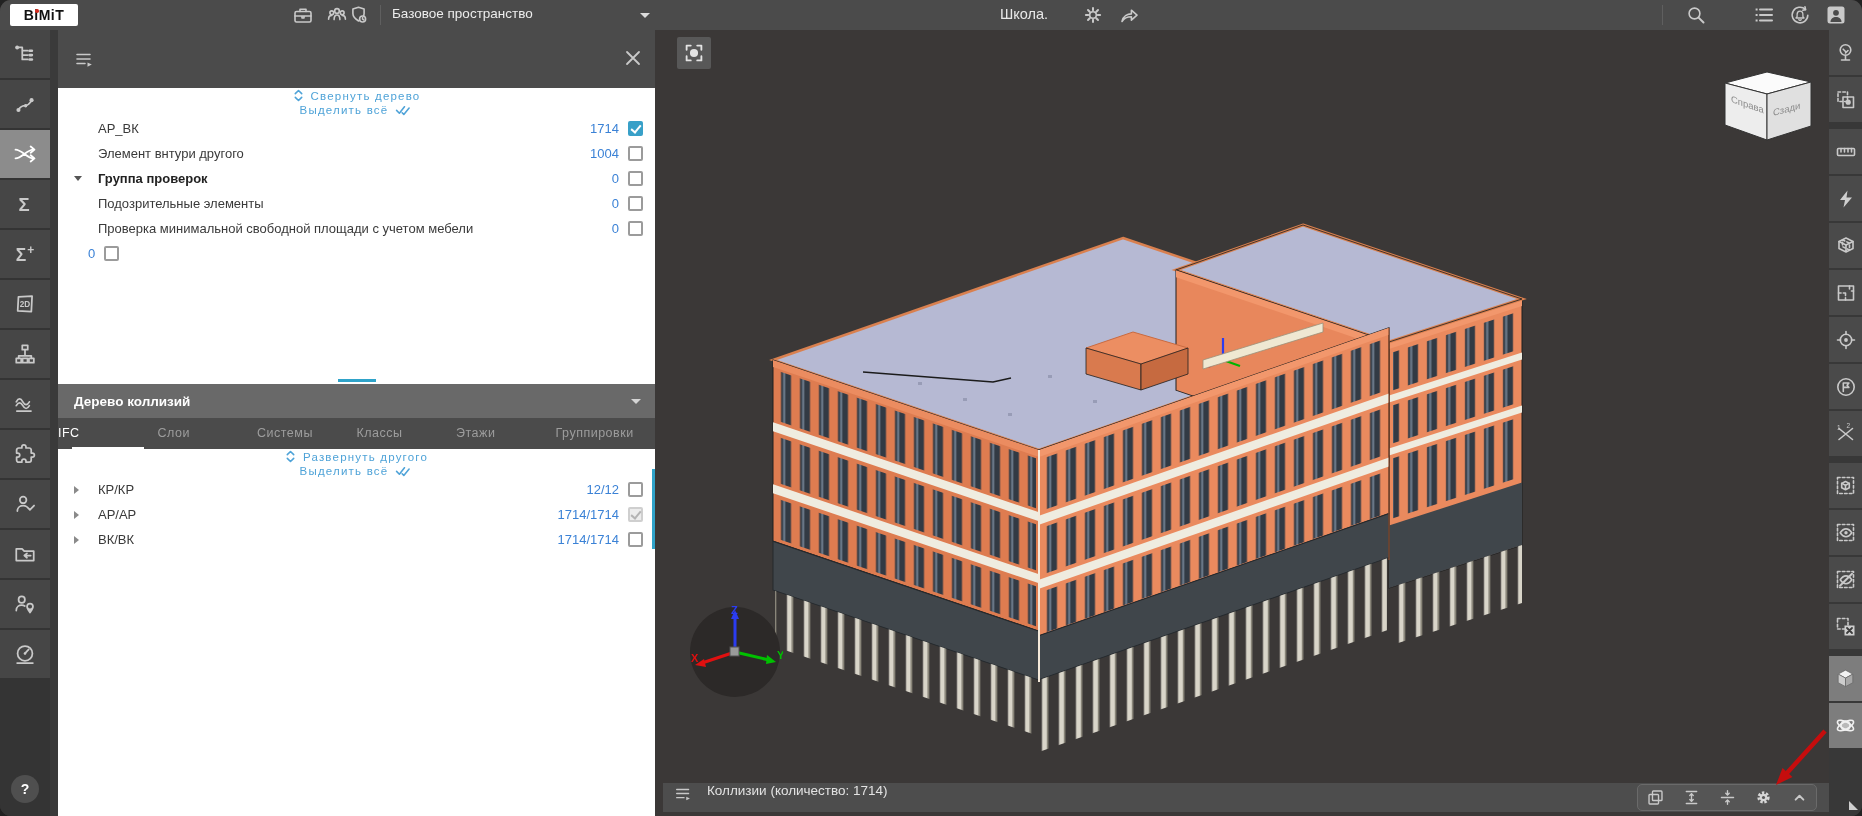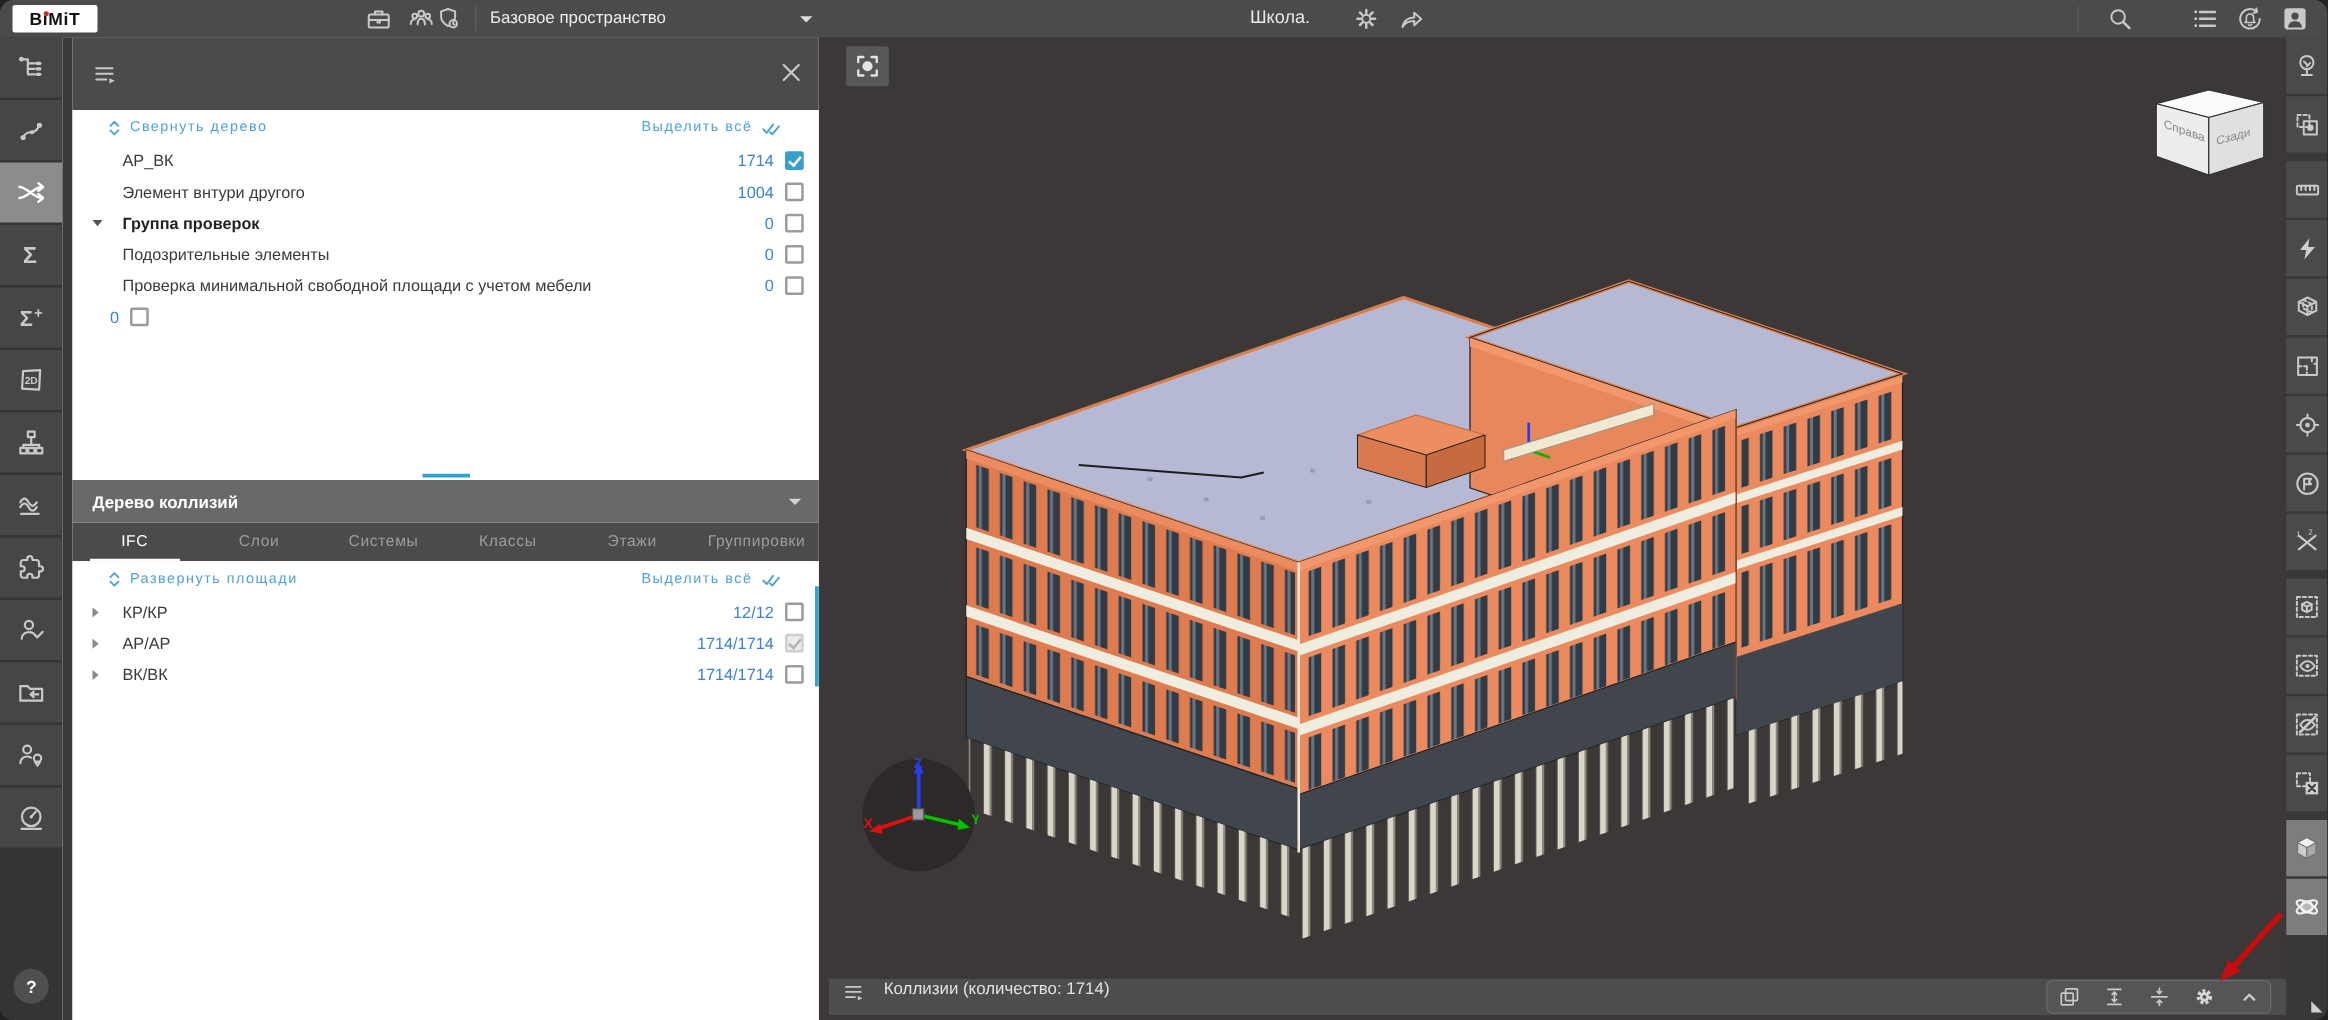--- a/index.html
+++ b/index.html
@@ -31,25 +31,25 @@
   .panel{position:absolute;left:50px;top:30px;bottom:0;width:605px;background:#fff;display:flex;flex-direction:column;border-left:8px solid #3a3a3a;}
   .p-head{height:58px;background:#4b4b4b;position:relative;flex:none;}
   .p-tabs{position:absolute;left:58px;top:0;height:58px;display:flex;gap:32px;align-items:center;}
   .p-tab{font-size:13.5px;letter-spacing:2.5px;color:#979797;padding:20px 2px 6px 2px;border-bottom:2px solid transparent;cursor:pointer;}
   .p-tab.active{color:#fff;border-bottom-color:#fff;}
   .sect-head{height:34px;background:#696969;color:#fff;font-size:13.5px;font-weight:bold;
              display:flex;align-items:center;padding:0 16px;position:relative;flex:none;}
   .sect-caret{position:absolute;right:14px;top:15px;width:0;height:0;border-left:5px solid transparent;border-right:5px solid transparent;border-top:5px solid #d4d4d4;cursor:pointer;}
   .tree1{height:296px;background:#fff;position:relative;flex:none;}
   .tabs2{height:31px;background:#4b4b4b;display:flex;flex:none;}
-  .p-tab2{flex:1;text-align:center;font-size:12.5px;letter-spacing:.5px;color:#9d9d9d;padding-top:8px;cursor:pointer;position:relative;}
+  .p-tab2{flex:1;text-align:left;font-size:12.5px;letter-spacing:.5px;color:#9d9d9d;padding-top:8px;cursor:pointer;position:relative;}
   .p-tab2.active{color:#fff;}
   .p-tab2.active::after{content:"";position:absolute;left:14px;right:14px;bottom:0;height:2px;background:#fff;}
   .tree2{flex:1;background:#fff;position:relative;}
-  .links-row{height:28px;display:flex;align-items:center;padding:0 28px;justify-content:space-between;}
+  .links-row{height:28px;display:flex;align-items:center;padding:0 14px;justify-content:space-between;flex-direction:column;}
   .blue-link{color:#4fa3d8;font-size:11.5px;letter-spacing:1.2px;cursor:pointer;display:flex;align-items:center;gap:7px;}
   .trow{height:25px;display:flex;align-items:center;padding:0 12px 0 16px;cursor:pointer;}
   .trow.highlight{background:#f4f4f4;}
   .car{width:14px;flex:none;display:flex;align-items:center;}
   .car-d{width:0;height:0;border-left:4.5px solid transparent;border-right:4.5px solid transparent;border-top:5px solid #555;}
   .car-r{width:0;height:0;border-top:4.5px solid transparent;border-bottom:4.5px solid transparent;border-left:5px solid #8a8a8a;}
   .lbl{flex:1;font-size:13px;color:#3a3a3a;padding-left:10px;white-space:nowrap;overflow:hidden;}
   .lbl.group{font-weight:bold;color:#222;}
   .cnt{font-size:13px;color:#3b82d6;margin-right:9px;}
   .cb{width:15px;height:15px;border:2px solid #9b9b9b;border-radius:2px;background:#fff;position:relative;flex:none;cursor:pointer;}
@@ -333,21 +333,21 @@
       <div class="p-tab2 inactive">Этажи</div>
       <div class="p-tab2 inactive">Группировки</div>
     </div>
 
     <div class="tree2">
       <div class="links-row">
         <div class="blue-link">
           <svg class="st" viewBox="0 0 12 16" width="11" height="15">
               <path d="M2.5 6L6 2.5 9.5 6M2.5 10L6 13.5 9.5 10" style="stroke:#4fa3d8;stroke-width:1.7"></path>
             </svg>
-          <span>Развернуть площади</span>
+          <span>Развернуть другого</span>
         </div>
         <div class="blue-link">
           <span>Выделить всё</span>
           <svg class="st" viewBox="0 0 19 14" width="18" height="13">
               <path d="M1.5 8l3 3L10 4M7.5 10.5l1.8 1.8L15 5.5" style="stroke:#4fa3d8;stroke-width:1.7"></path>
             </svg>
         </div>
       </div>
 
       <div class="trow">

